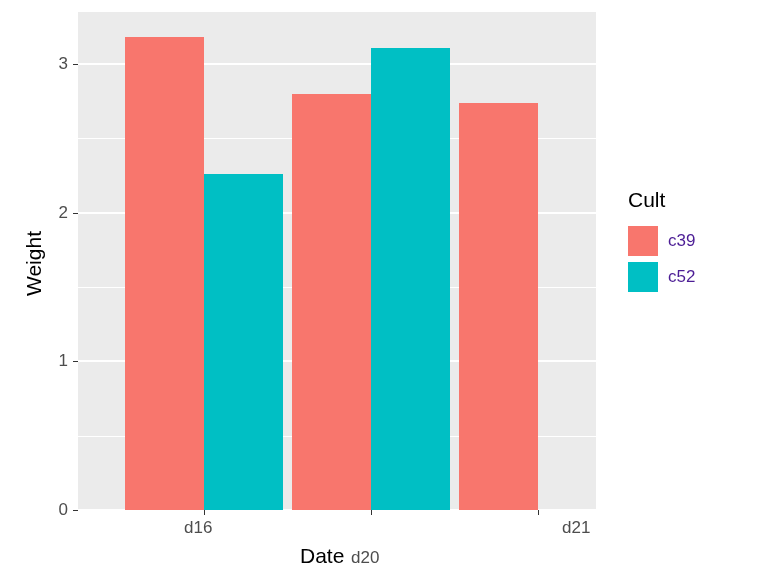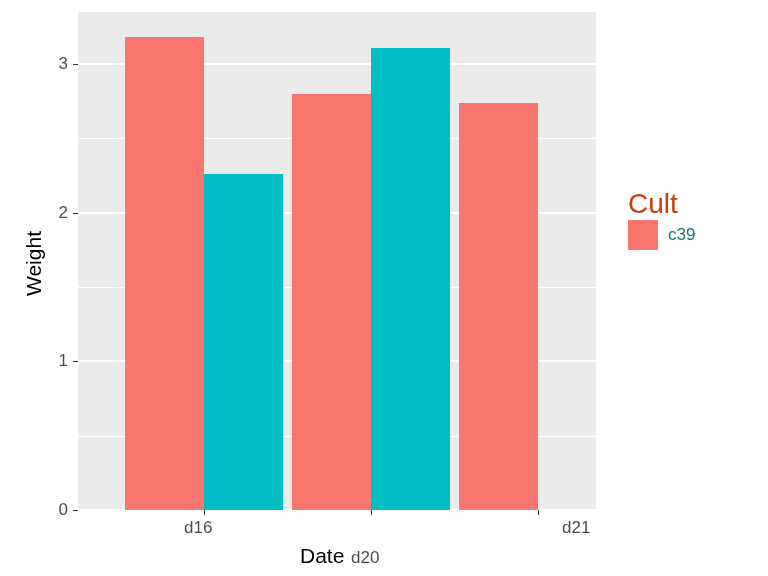--- a/index.html
+++ b/index.html
@@ -46,36 +46,37 @@
   .tick {
     position: absolute;
     background: #333333;
   }
   .tick.x { width: 1px; height: 5px; }
   .tick.y { width: 5px; height: 1px; }
   .legend {
     position: absolute;
   }
   .legend-title {
-    color: #c2410c;
-    font-size: 28px;
+    color: #000000;
+    font-size: 21px;
+    margin-bottom: 14px;
   }
   .legend-item {
     display: flex;
     align-items: center;
     margin-bottom: 6px;
     height: 30px;
   }
   .legend-key {
     width: 30px;
     height: 30px;
     margin-right: 10px;
   }
   .legend-label {
-    color: #0f766e;
+    color: #4c1d95;
     font-size: 17px;
   }
 </style>
 </head>
 <body>
 
 <div class="figure">
 
   <div class="panel" id="panel" style="left: 78px; top: 12px; width: 518px; height: 498px;">
       <div class="grid-h" style="top: 497px;"></div>
@@ -116,16 +117,20 @@
 
   <div class="axis-title" id="x-title" style="left: 300px; top: 544px;">Date</div>
 
   <div class="legend" id="legend" style="left: 628px; top: 188px;">
     <div class="legend-title">Cult</div>
     <div id="legend-items">
         <div class="legend-item">
           <div class="legend-key" style="background: rgb(248, 118, 109);"></div>
           <div class="legend-label">c39</div>
         </div>
+        <div class="legend-item">
+          <div class="legend-key" style="background: rgb(0, 191, 196);"></div>
+          <div class="legend-label">c52</div>
+        </div>
       </div>
   </div>
 
 </div>
 
 </body></html>

